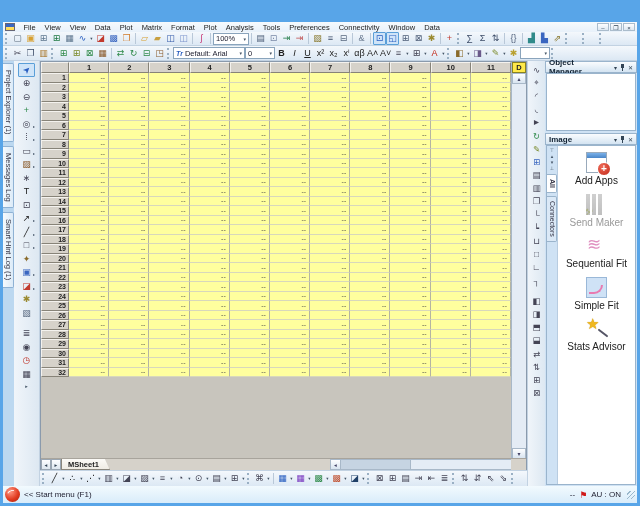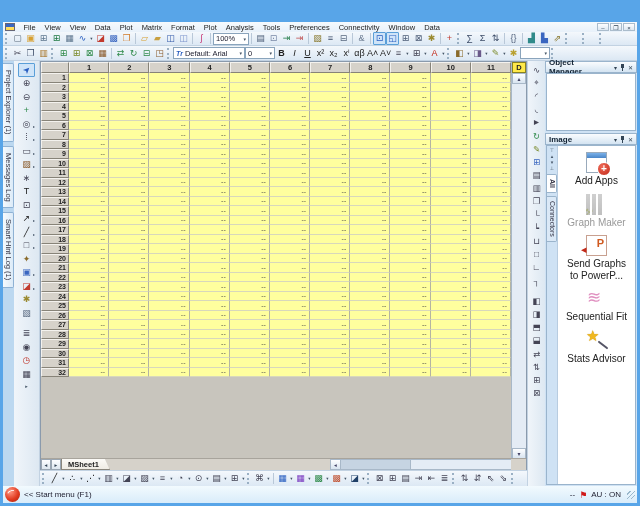--- a/index.html
+++ b/index.html
@@ -1106,29 +1106,29 @@
           </div>
         <div class="apps-list" id="apps-list">
             <div class="app-item">
               <div class="ai ai-add-apps"></div>
               <div class="app-label">Add Apps</div>
             </div>
             <div class="app-item disabled">
               <div class="ai ai-graph-maker">
                 <span class="gm-wrench">⚒</span>
               </div>
-              <div class="app-label">Graph Maker</div>
-            </div>
-            <div class="app-item">
-              <div class="ai ai-send-ppt"></div>
-              <div class="app-label">Send Graphs to PowerP...</div>
+              <div class="app-label">Send Maker</div>
             </div>
             <div class="app-item">
               <div class="ai ai-seq-fit"></div>
               <div class="app-label">Sequential Fit</div>
+            </div>
+            <div class="app-item">
+              <div class="ai ai-simple-fit"></div>
+              <div class="app-label">Simple Fit</div>
             </div>
             <div class="app-item">
               <div class="ai ai-stats-advisor"></div>
               <div class="app-label">Stats Advisor</div>
             </div>
           </div>
       </div>
     </div>
   </div>
 

